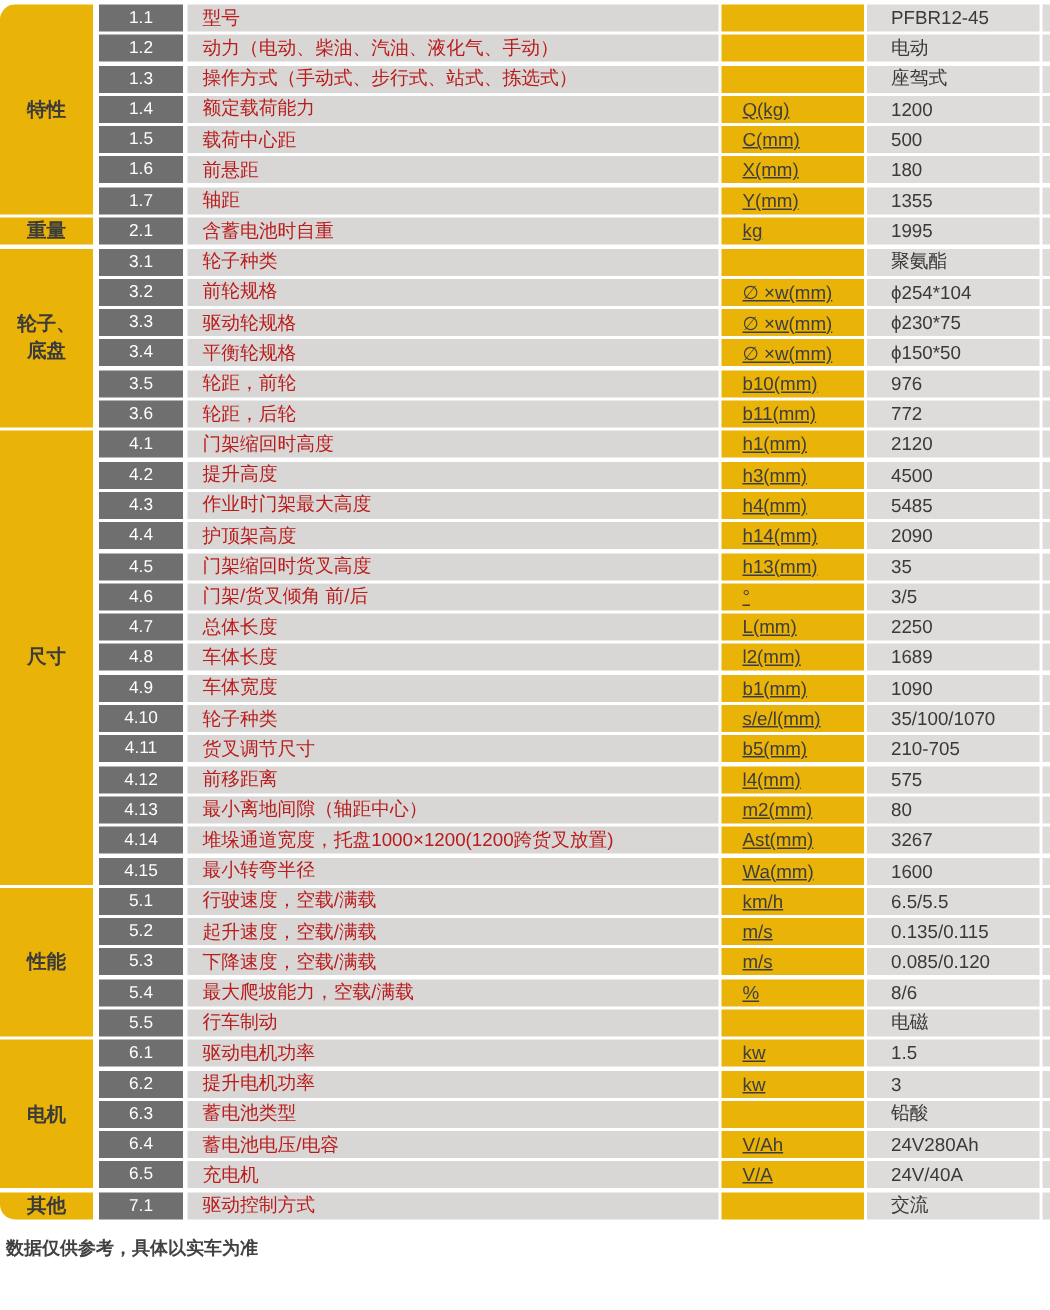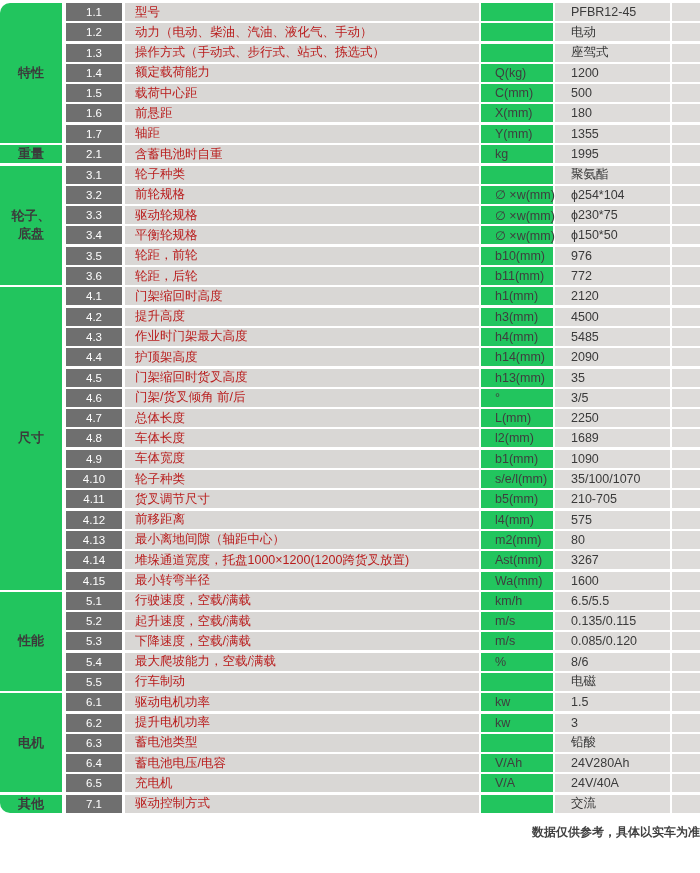--- a/index.html
+++ b/index.html
@@ -6,53 +6,54 @@
   html,body { margin:0; padding:0; }
   body {
     width:700px; height:873px; background:#ffffff;
     font-family:"Liberation Sans","DejaVu Sans",sans-serif;
     overflow:hidden;
   }
   .spec-table { padding-top:3px; }
   .section { display:flex; }
   .cat {
     width:62px; margin-right:4px; margin-bottom:2.3px;
-    background:#22c55e;
+    background:#eab308;
     display:flex; align-items:center; justify-content:center;
     text-align:center; font-weight:bold; font-size:13px; color:#3b3b3b;
     white-space:pre-line; line-height:1.4;
   }
   .section:first-child .cat { border-top-left-radius:10px; }
   .section:last-child  .cat { border-bottom-left-radius:10px; }
   .rows { flex:1; }
   .row { display:flex; height:18px; margin-bottom:2.3px; }
   .row > div { display:flex; align-items:center; }
   .no {
     width:56px; margin-right:3px; background:#6f6f6f;
     color:#ffffff; font-size:11.5px; justify-content:center;text-align:right;
   }
   .desc {
     width:354px; margin-right:2px; background:#d9d7d5;
     font-size:12.5px; color:#b91c1c; padding-left:10px;
     white-space:nowrap; overflow:hidden;
   }
   .unit {
-    width:72px; margin-right:2px; background:#22c55e;
+    width:95px; margin-right:2px; background:#eab308;
     font-size:12.5px; color:#3e3e3e; padding-left:14px;
     white-space:nowrap;
+    text-decoration:underline;
   }
   .val {
     width:115px; margin-right:2px; background:#dedcda;
     font-size:12.5px; color:#3a3a3a; padding-left:16px;
     white-space:nowrap;
   }
   .sliver { flex:1; background:#dedcda; }
   .footer-note {
     margin:9px 0 0 4px;
-    font-size:12px; font-weight:bold; color:#414141;text-align:right;
+    font-size:12px; font-weight:bold; color:#414141;
   }
 </style>
 </head>
 <body>
 
 <div class="spec-table">
     <div class="section">
       <div class="cat">特性</div>
       <div class="rows">
         <div class="row">

